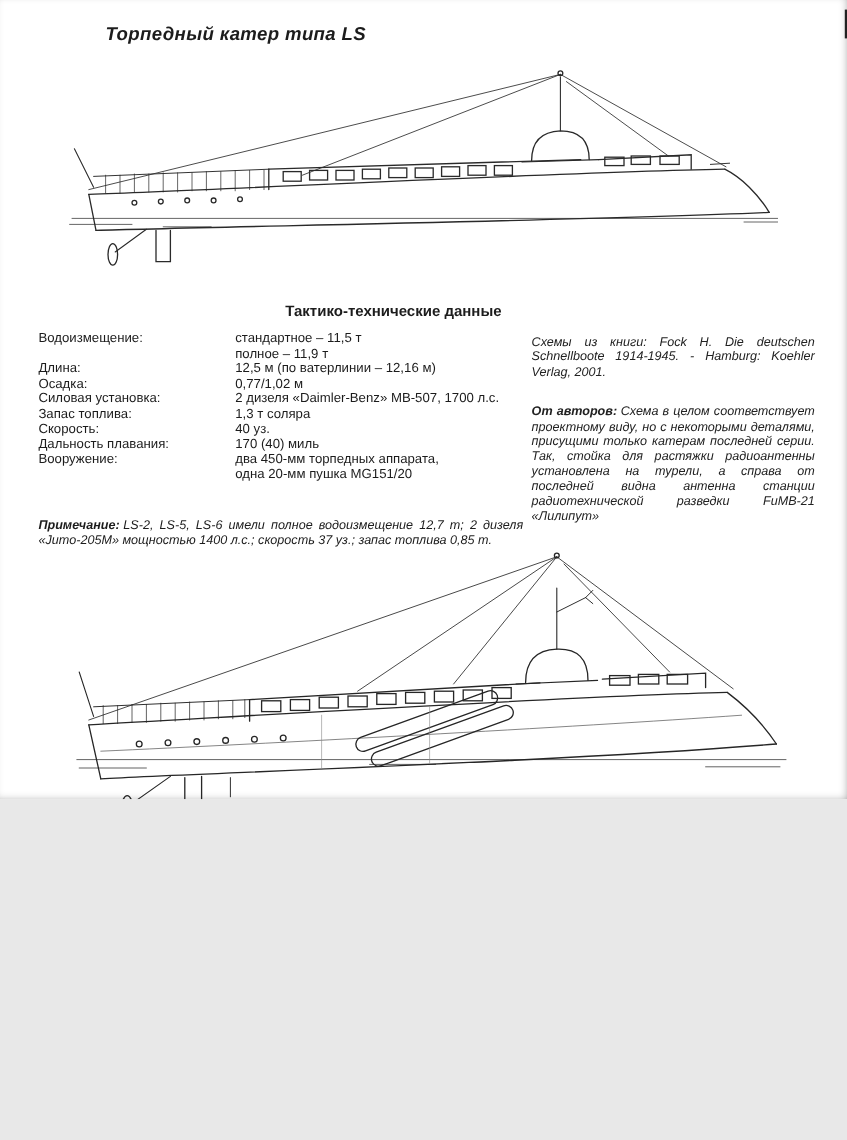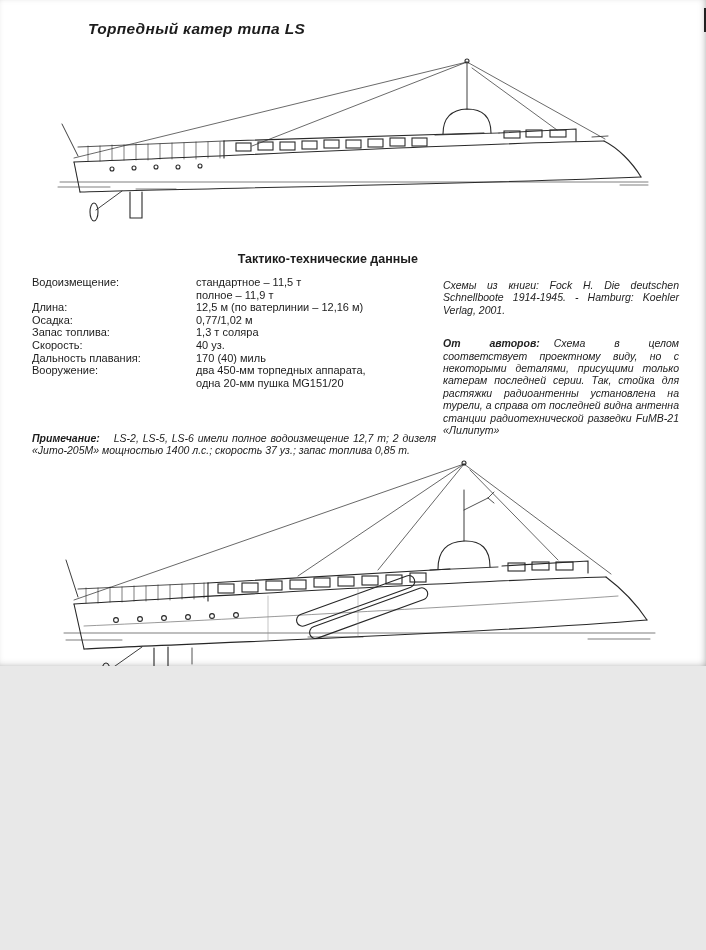--- a/index.html
+++ b/index.html
@@ -22,21 +22,21 @@
     left:30px;top:252px;width:388px;text-align:right;
     font-size:12.5px;font-weight:bold;
   }
   .specs{left:32px;top:276px;width:408px;font-size:11px;line-height:12.6px;}
   .spec-row{display:grid;grid-template-columns:128px 1fr;}
   .spec-value{white-space:pre-line;margin-left:36px;}
   .right-col{left:443px;top:279px;width:236px;font-size:10.5px;line-height:12.4px;
     font-style:italic;text-align:justify;color:#222;}
   .source-note{margin:0 0 21px 0;}
   .authors-note{margin:0;}
-  .bold{font-weight:bold;margin-right:14px;}
+  .bold{font-weight:bold;margin-right:3px;}
   .note{left:32px;top:432px;width:404px;margin:0;font-size:10.5px;line-height:12.4px;
     font-style:italic;text-align:justify;z-index:2;}
   .watermark{
     left:8px;top:864px;width:694px;height:100px;z-index:5;
     display:flex;align-items:center;gap:2px;pointer-events:none;
   }
   .sun{width:98px;height:98px;flex:0 0 auto;opacity:.85;}
   .sun svg{width:100%;height:100%;display:block;}
   .wm-text{
     font-family:"Liberation Serif",serif;font-weight:bold;font-size:67px;
@@ -121,20 +121,24 @@
         <span class="spec-value">стандартное – 11,5 т
 полное – 11,9 т</span>
       </div>
     <div class="spec-row">
         <span class="spec-label">Длина:</span>
         <span class="spec-value">12,5 м (по ватерлинии – 12,16 м)</span>
       </div>
     <div class="spec-row">
         <span class="spec-label">Осадка:</span>
         <span class="spec-value">0,77/1,02 м</span>
+      </div>
+    <div class="spec-row">
+        <span class="spec-label">Силовая установка:</span>
+        <span class="spec-value">2 дизеля «Daimler-Benz» MB-507, 1700 л.с.</span>
       </div>
     <div class="spec-row">
         <span class="spec-label">Запас топлива:</span>
         <span class="spec-value">1,3 т соляра</span>
       </div>
     <div class="spec-row">
         <span class="spec-label">Скорость:</span>
         <span class="spec-value">40 уз.</span>
       </div>
     <div class="spec-row">

